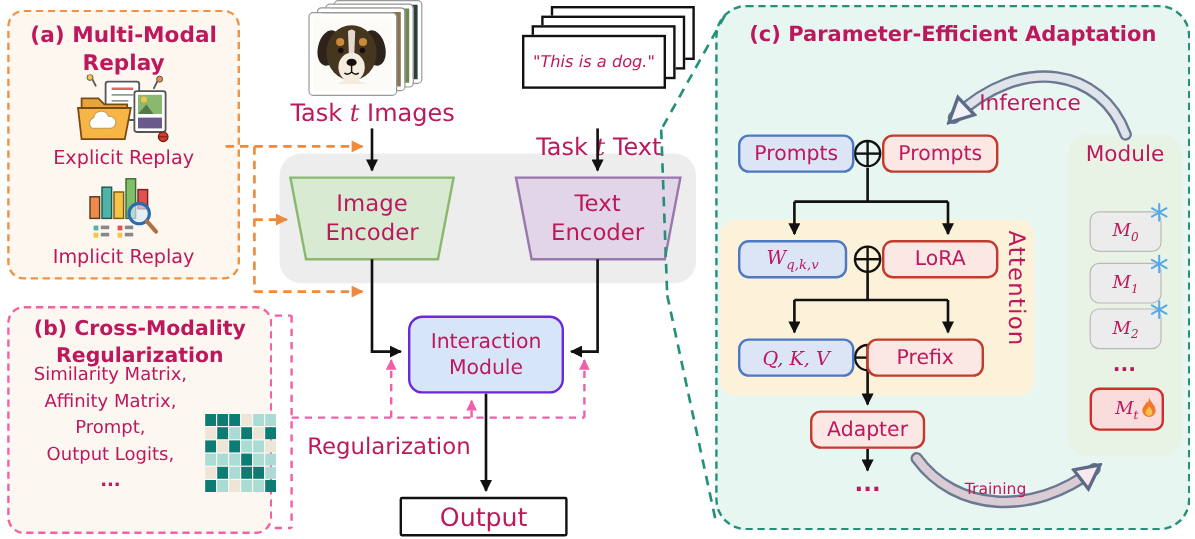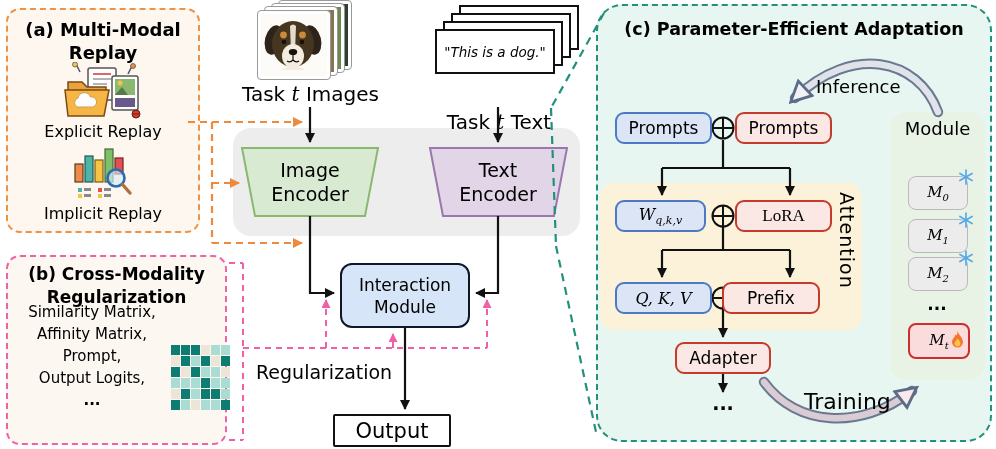--- a/index.html
+++ b/index.html
@@ -1,17 +1,17 @@
 <!DOCTYPE html>
 <html><head>
 <meta charset="utf-8">
 <style>
   html,body{margin:0;padding:0;background:#fff;}
   #fig{position:relative;width:996px;height:449px;background:#fff;overflow:hidden;
-       font-family:"DejaVu Sans",sans-serif;color:#000000;}
+       font-family:"DejaVu Sans",sans-serif;color:#be185d;}
   .abs{position:absolute;box-sizing:border-box;}
   .panel{position:absolute;box-sizing:border-box;border-radius:16px;}
   #panel-a{left:6px;top:8px;width:194px;height:225px;background:#fdf7ef;border:2.5px dashed #f09246;border-radius:14px;}
   #panel-b{left:6px;top:255px;width:221px;height:190px;background:#fdf7f2;border:2.5px dashed #f061a5;border-color:#f061a5;border-radius:14px;}
   #panel-c{left:596px;top:4px;width:396px;height:438px;background:#e8f6f2;border:2.5px dashed #23907b;border-radius:26px;}
   #encoder-bg{left:233px;top:128px;width:347px;height:108px;background:#ededed;border-radius:18px;}
   #attention-bg{left:600px;top:183px;width:262px;height:147px;background:#fbf2d9;border-radius:14px;}
   #module-pool{left:890px;top:112px;width:95px;height:268px;background:#e9f3e5;border-radius:16px;}
   .ttl{font-weight:bold;text-align:center;line-height:23px;}
   .center{text-align:center;}
@@ -324,50 +324,50 @@
 
   <div class="abs center lvl5" style="left:252px;top:158px;width:116px;font-size:19px;line-height:24px;">
     <div>Image</div>
       <div>Encoder</div>
   </div>
   <div class="abs center lvl5" style="left:440px;top:158px;width:116px;font-size:19px;line-height:24px;">
     <div>Text</div>
       <div>Encoder</div>
   </div>
 
-  <div class="cbox" style="left:340px;top:263px;width:130px;height:65px;background:#d6e6f8;border:2px solid #0f172a;border-radius:12px;font-size:17px;line-height:22px;">
+  <div class="cbox" style="left:340px;top:263px;width:130px;height:65px;background:#d6e6f8;border:2px solid #6d28d9;border-radius:12px;font-size:17px;line-height:22px;">
     <div>Interaction</div>
     <div>Module</div>
   </div>
 
-  <div class="cbox" style="left:333px;top:414px;width:118px;height:33px;background:#fff;border:2.2px solid #111;border-radius:2px;font-size:21px;">
+  <div class="cbox" style="left:333px;top:414px;width:140px;height:33px;background:#fff;border:2.2px solid #111;border-radius:2px;font-size:21px;">
     <span>Output</span>
   </div>
 
   <div class="abs lvl5" style="left:256px;top:361px;width:175px;font-size:19px;">Regularization</div>
 
   <div class="cbox blue" style="left:615px;top:112px;width:97px;height:32px;">
       <span>Prompts</span>
     </div>
   <div class="cbox red" style="left:735px;top:112px;width:97px;height:32px;">
       <span>Prompts</span>
     </div>
   <div class="cbox blue" style="left:615px;top:200px;width:91px;height:32px;text-align:center;">
     <span class="mathit"><span>W</span><sub>q,k,v</sub></span>
   </div>
-  <div class="cbox red" style="left:735px;top:200px;width:97px;height:32px;font-family:Liberation Serif, serif;">
+  <div class="cbox red" style="left:735px;top:200px;width:97px;height:32px;">
       <span>LoRA</span>
     </div>
   <div class="cbox blue" style="left:615px;top:282px;width:97px;height:32px;">
     <span class="mathit">Q, K, V</span>
   </div>
   <div class="cbox red" style="left:710px;top:282px;width:98px;height:32px;margin-left:12px;">
       <span>Prefix</span>
     </div>
   <div class="cbox red" style="left:675px;top:342px;width:96px;height:32px;">
       <span>Adapter</span>
     </div>
 
   <div class="abs center lvl5" style="left:703px;top:392px;width:40px;font-size:19px;font-weight:bold;">...</div>
   <div class="abs lvl5" style="left:816px;top:76px;width:110px;font-size:18px;">Inference</div>
-  <div class="abs lvl5" style="left:804px;top:389px;width:100px;font-size:22px;">Training</div>
+  <div class="abs lvl5" style="left:804px;top:401px;width:100px;font-size:13px;">Training</div>
 
 </div>
 
 </body></html>

